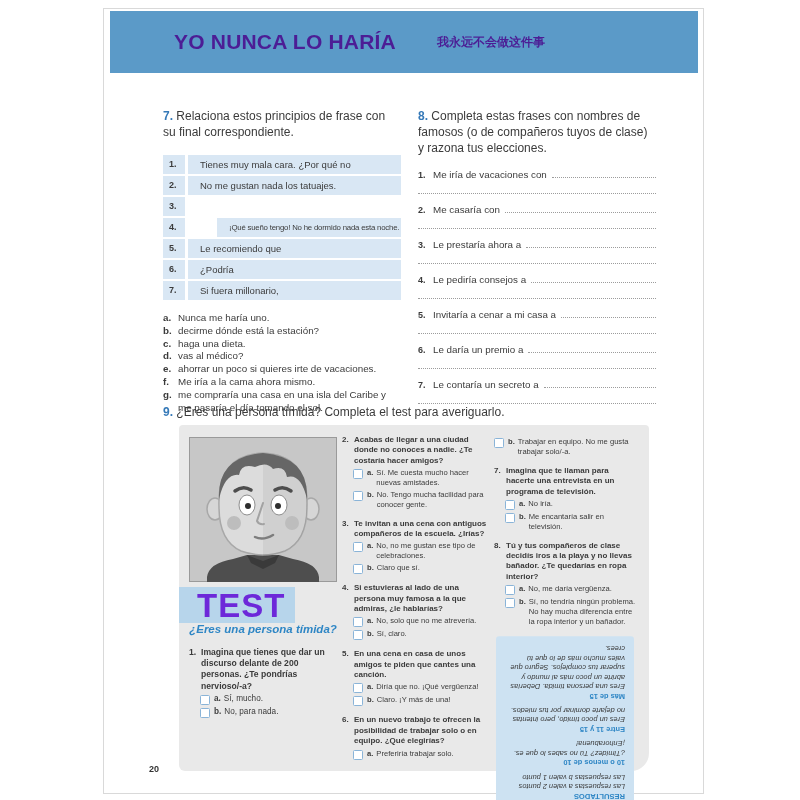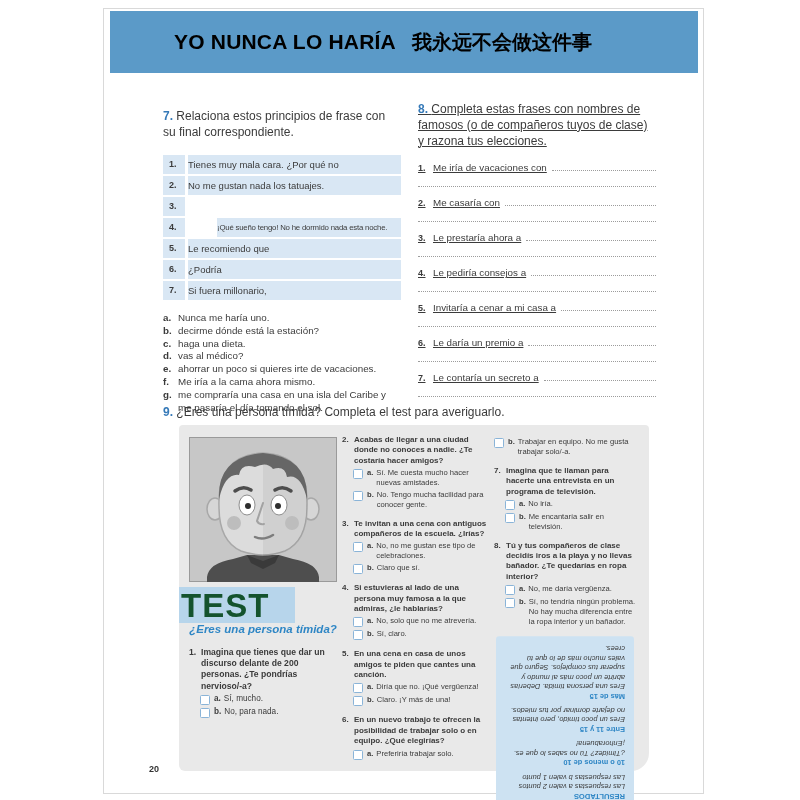--- a/index.html
+++ b/index.html
@@ -8,38 +8,38 @@
     font-family:"Liberation Sans",sans-serif;color:#3b3b3b;
     -webkit-font-smoothing:antialiased;
   }
   .page{
     position:absolute;left:103px;top:8px;width:601px;height:786px;
     background:#fff;border:1px solid #d9d9d9;box-sizing:border-box;
   }
   
   .hdr{
     position:absolute;left:6px;top:2px;width:588px;height:62px;
-    background:#5b9ac8;color:#000000;display:flex;align-items:center;
+    background:#5b9ac8;color:#4c1d95;display:flex;align-items:center;
   }
   .hdr .t-es{font-weight:bold;font-size:21px;letter-spacing:.2px;margin-left:64px;}
-  .hdr .t-zh{font-weight:bold;font-size:20px;margin-left:16px;}
+  .hdr .t-zh{font-weight:bold;font-size:12px;margin-left:41px;}
   
   .exhead{margin:0 0 12px 0;font-size:12px;line-height:1.32;}
   .exnum{color:#3579b8;font-weight:bold;}
   
   .colL{position:absolute;left:59px;top:100px;width:238px;}
-  .colR{position:absolute;left:314px;top:93px;width:238px;text-decoration:underline;}
+  .colR{position:absolute;left:314px;top:100px;width:238px;}
   
   .tbl{margin-top:14px;}
   .trow{display:flex;margin-bottom:2px;height:19px;}
   .tnum{width:22px;background:#d9e7f4;font-weight:bold;font-size:9px;
         display:flex;align-items:center;padding-left:6px;box-sizing:border-box;}
   .tgap{width:3px;background:#fff;}
   .ttext{flex:1;background:#d9e7f4;font-size:9.5px;display:flex;align-items:center;
-         padding-left:0;white-space:nowrap;overflow:hidden;}
+         padding-left:12px;white-space:nowrap;overflow:hidden;}
   .trow.tight .ttext{font-size:7.8px;letter-spacing:-0.2px;margin-left:29px;}
   
   .answers{margin-top:12px;}
   .ans{display:flex;font-size:9.8px;line-height:1.32;}
   .al{width:15px;flex-shrink:0;font-weight:bold;}
   
   .blanks{margin-top:10px;}
   .b-item{display:flex;align-items:baseline;font-size:9.8px;margin-top:9px;}
   .b-num{width:15px;flex-shrink:0;font-weight:bold;font-size:9px;}
   .b-lead{flex:1;border-bottom:1.5px dotted #9c9c9c;margin-left:5px;height:9px;}
@@ -49,21 +49,21 @@
   .testbox{
     position:absolute;left:75px;top:416px;width:470px;height:346px;
     background:#e9e9e9;border-radius:4px 4px 18px 6px;
   }
   .tcol1{position:absolute;left:10px;top:12px;width:148px;}
   .tcol2{position:absolute;left:163px;top:10px;width:147px;}
   .tcol3{position:absolute;left:315px;top:10px;width:145px;}
   .photo{width:148px;height:145px;display:block;}
   .band{margin-left:-10px;width:116px;height:36px;background:#b7d5eb;margin-top:5px;
         display:flex;align-items:center;}
-  .band .test-t{color:#14532d;font-weight:bold;font-size:33px;letter-spacing:1px;padding-left:2px;line-height:1;text-align:right;}
+  .band .test-t{color:#6d28d9;font-weight:bold;font-size:33px;letter-spacing:1px;padding-left:18px;line-height:1;text-align:right;}
   .sub{color:#2e86c5;font-weight:bold;font-style:italic;font-size:11.5px;
        text-align:center;}
   
   .q{margin-bottom:9px;}
   .qh{display:flex;font-size:8px;font-weight:bold;line-height:1.3;}
   .qn{width:12px;flex-shrink:0;}
   .opt{display:flex;font-size:7.6px;line-height:1.3;margin-top:2px;margin-left:11px;}
   .cb{width:8px;height:8px;border:1px solid #8ab4d8;background:#fff;border-radius:1.5px;
       flex-shrink:0;margin-right:4px;margin-top:1px;}
   .ol{font-weight:bold;margin-right:3px;flex-shrink:0;}

